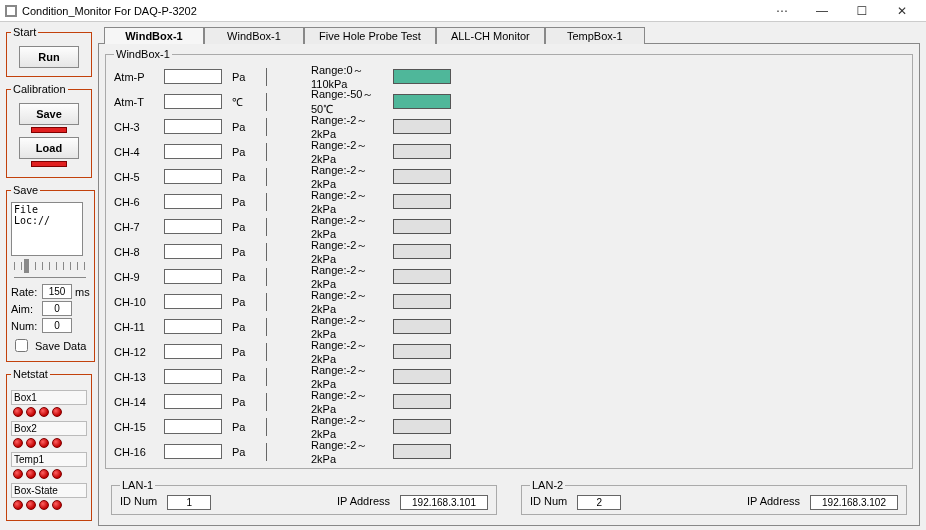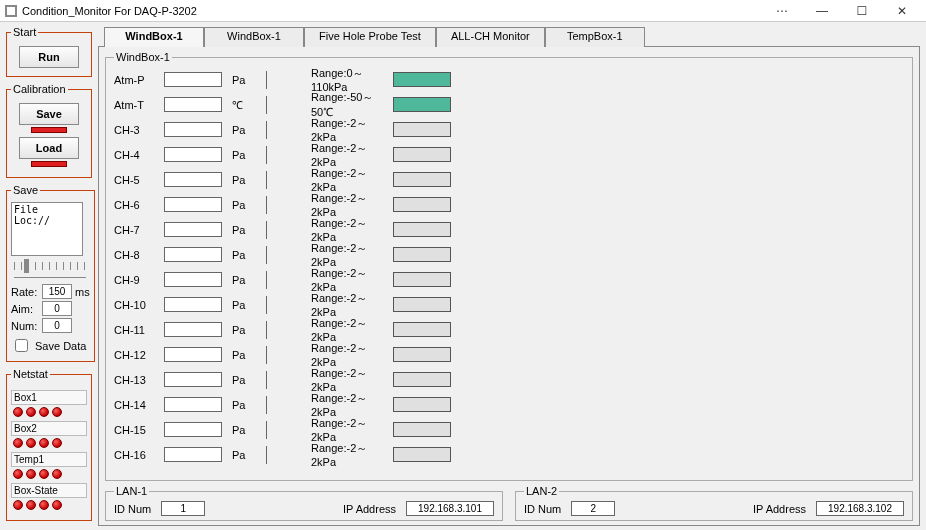--- a/index.html
+++ b/index.html
@@ -207,24 +207,23 @@
     border: 1px solid #555;
     background: #e0e0e0;
   }
   .ch-ind.ok { background: #4fb79a; }
   .lan-row {
     display: flex; gap: 12px;
   }
   .lan-fs {
     flex: 1;
     border: 1px solid #aaa;
-    margin: 0;
+    margin: 6px;
     padding: 4px 8px;
     display: flex;
-    align-items: center;
     gap: 10px;
   }
   .lan-fs input {
     height: 15px;
     border: 1px solid #666;
     background: #fff;
     font-size: 10px;
     text-align: center;
   }
   .lan-id { width: 44px; }

